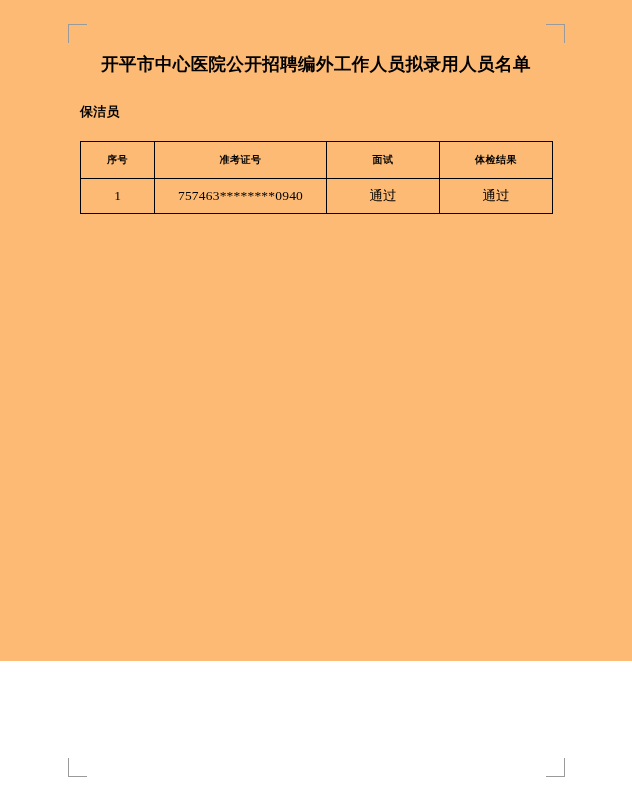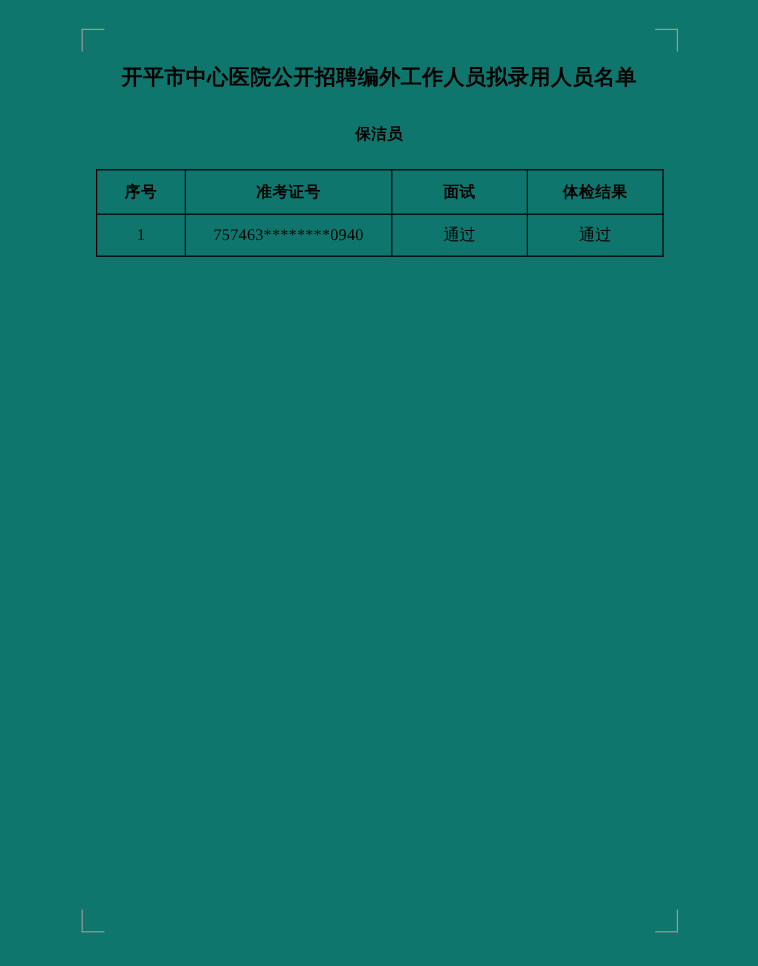--- a/index.html
+++ b/index.html
@@ -11,22 +11,22 @@
     width: 632px;
     height: 805px;
     font-family: "Liberation Serif", serif;
     color: #000000;
     position: relative;
     overflow: hidden;
   }
   .page {
     position: relative;
     width: 632px;
-    height: 805px;
-    background: #0f766e;
+    height: 661px;
+    background: #fdba74;
   }
   
   .crop {
     position: absolute;
     width: 18px;
     height: 18px;
   }
   .crop.tl {
     left: 68px;
     top: 24px;
@@ -60,21 +60,21 @@
   .doc-title {
     text-align: center;
     font-family: "Liberation Serif", serif;
     font-weight: bold;
     font-size: 17.5px;
     letter-spacing: 0.4px;
     line-height: 1.4;
     margin-top: 12px;
   }
   .doc-subtitle {
-    text-align: center;
+    text-align: left;
     font-family: "Liberation Sans", sans-serif;
     font-weight: bold;
     font-size: 13px;
     margin-top: 26px;
     letter-spacing: 0.3px;
   }
   table.roster {
     border-collapse: collapse;
     margin-top: 20px;
     width: 472px;
@@ -84,21 +84,21 @@
   table.roster td {
     border: 1px solid #000000;
     text-align: center;
     vertical-align: middle;
     padding: 0;
   }
   table.roster th {
     height: 36px;
     font-family: "Liberation Sans", sans-serif;
     font-weight: bold;
-    font-size: 13px;
+    font-size: 10px;
     letter-spacing: 0.5px;
   }
   table.roster td {
     height: 34px;
     font-family: "Liberation Serif", serif;
     font-size: 13.5px;
   }
   td.cert {
     font-family: "Liberation Sans", sans-serif;
     font-size: 11px;

